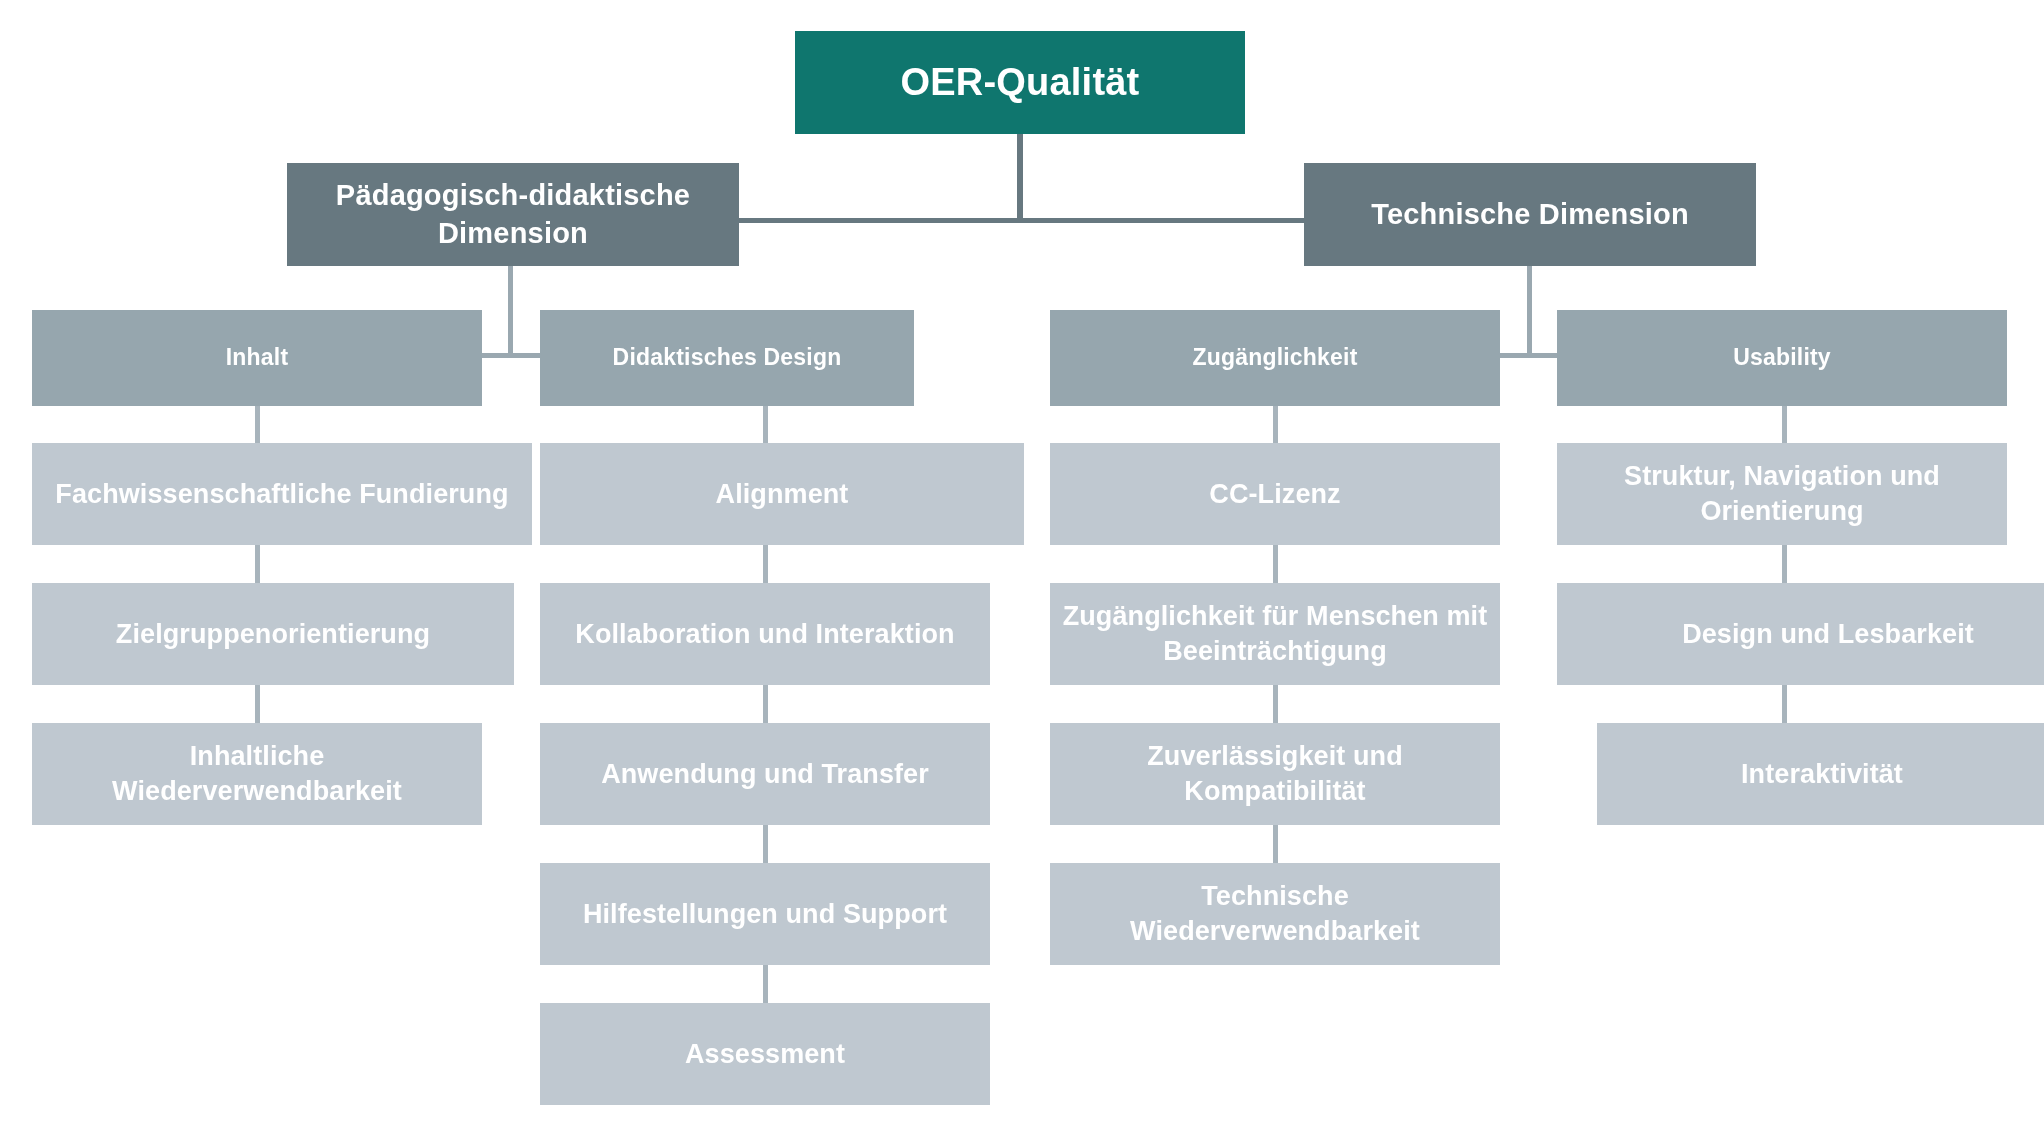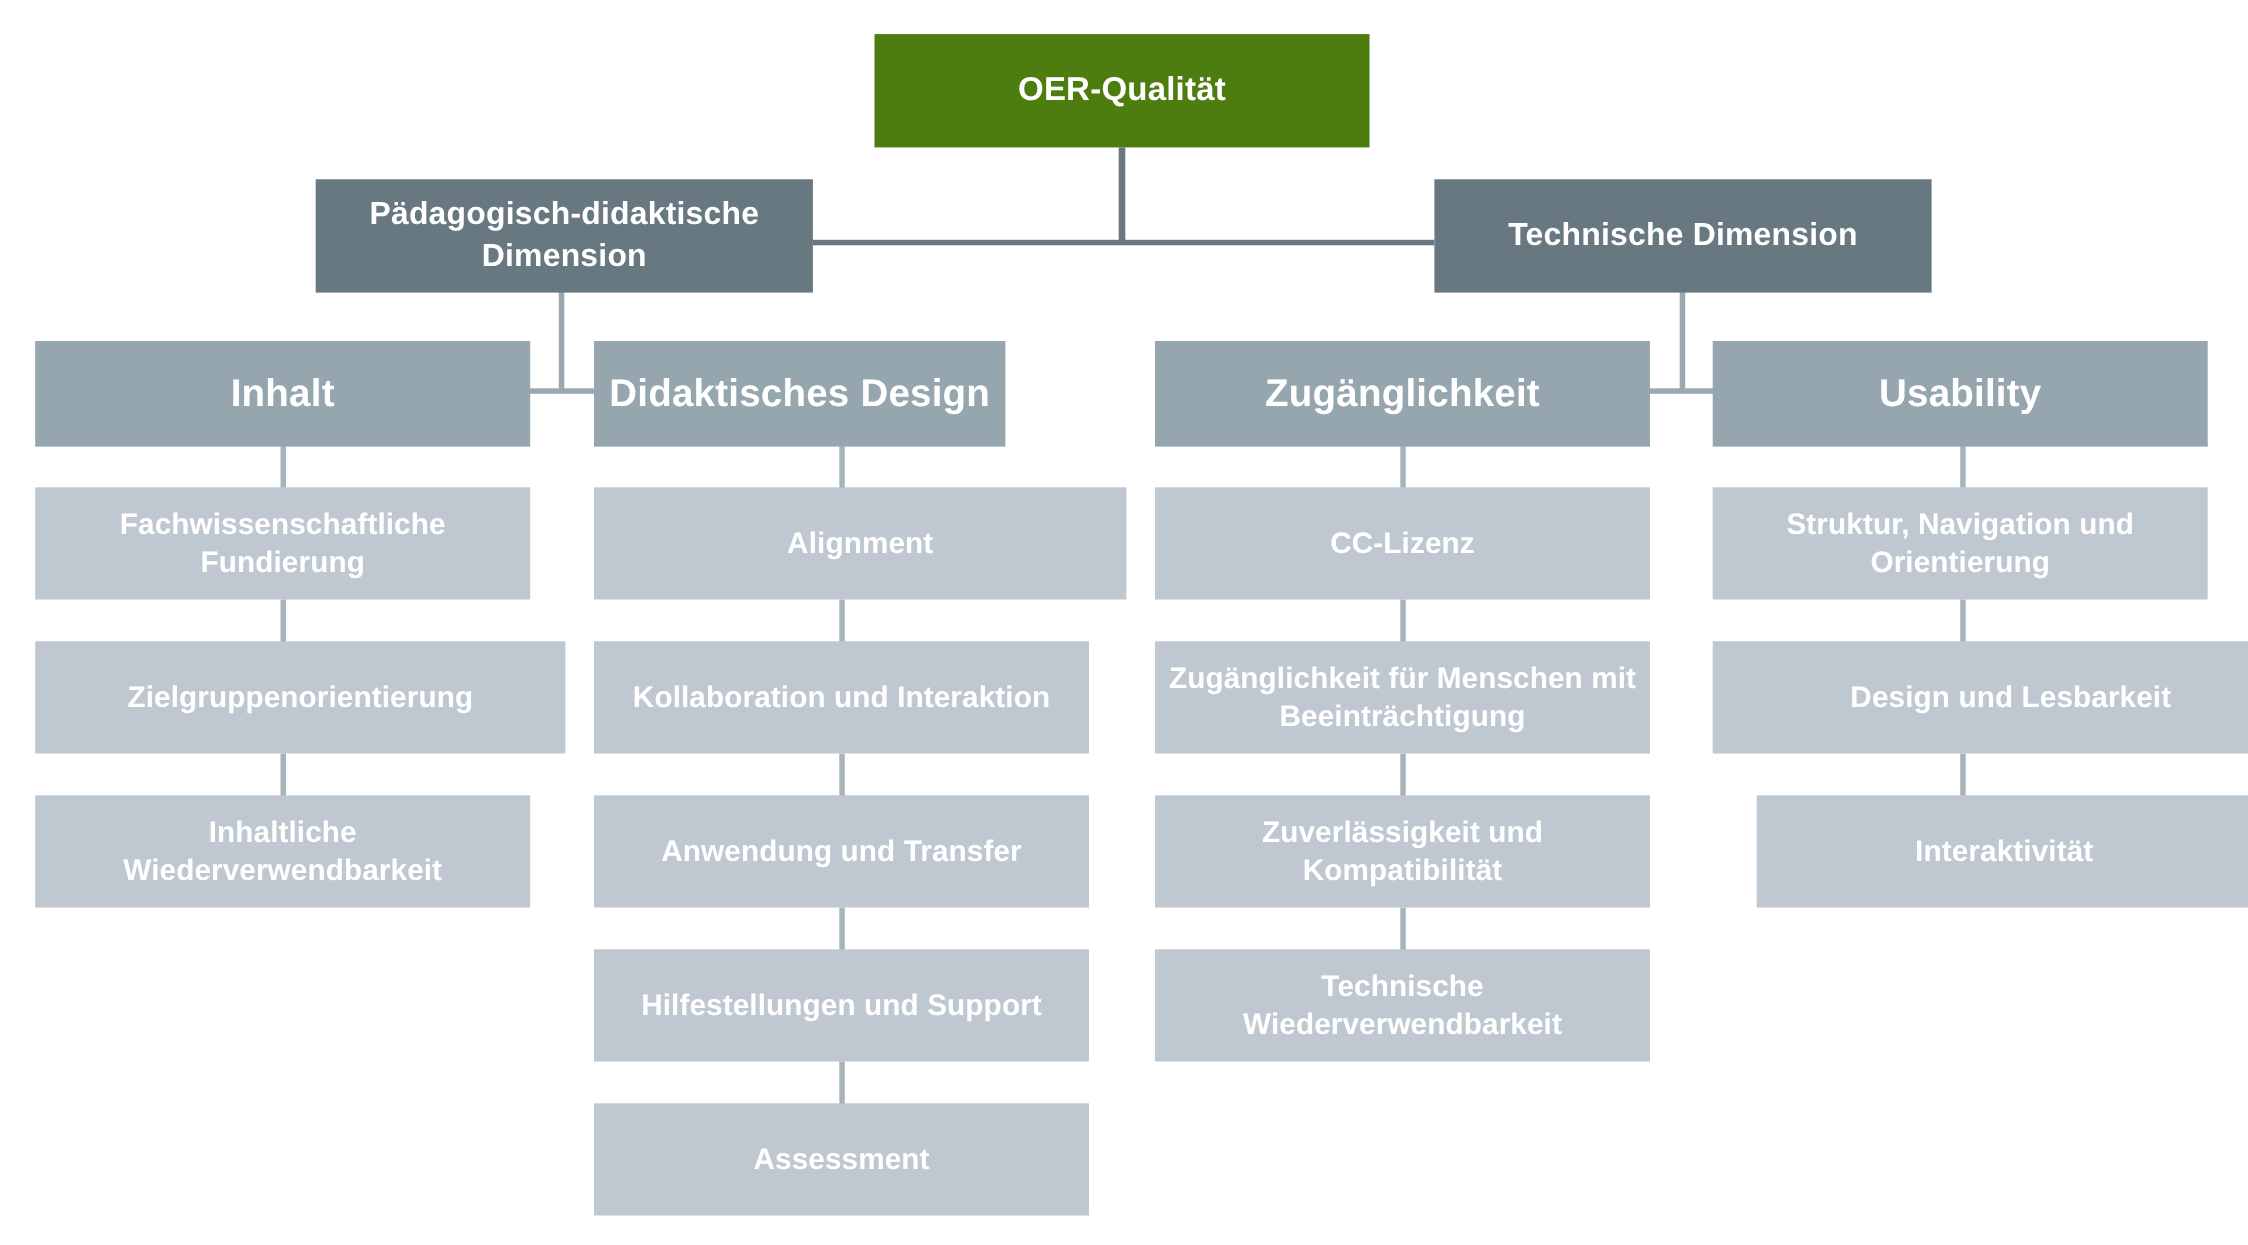--- a/index.html
+++ b/index.html
@@ -24,32 +24,32 @@
     justify-content: center;
     text-align: center;
     color: #ffffff;
     font-weight: bold;
     line-height: 1.28;
     box-sizing: border-box;
     padding: 4px 10px;
     z-index: 3;
   }
   .lvl-root {
-    background: #4d7c0f;
-    font-size: 30px;
+    background: #0f766e;
+    font-size: 38px;
     letter-spacing: 0.2px;
   }
   .lvl-dim {
     background: #677880;
     font-size: 29px;
     letter-spacing: 0.2px;
   }
   .lvl-cat {
     background: #96a6ae;
-    font-size: 35px;
+    font-size: 23px;
     letter-spacing: 0.2px;
   }
   .lvl-leaf {
     background: #bfc8d0;
     font-size: 27px;
     letter-spacing: 0.1px;
   }
   .conn {
     position: absolute;
     background: #a8b4bc;
@@ -99,21 +99,21 @@
   <div class="node lvl-root" style="left:795px; top:31px; width:450px; height:103px;">OER-Qualität</div>
 
   <div class="node lvl-dim" style="left:287px; top:163px; width:452px; height:103px;">Pädagogisch-didaktische Dimension</div>
   <div class="node lvl-dim" style="left:1304px; top:163px; width:452px; height:103px;">Technische Dimension</div>
 
   <div class="node lvl-cat" style="left:32px; top:310px; width:450px; height:96px;">Inhalt</div>
   <div class="node lvl-cat" style="left:540px; top:310px; width:374px; height:96px;">Didaktisches Design</div>
   <div class="node lvl-cat" style="left:1050px; top:310px; width:450px; height:96px;">Zugänglichkeit</div>
   <div class="node lvl-cat" style="left:1557px; top:310px; width:450px; height:96px;">Usability</div>
 
-  <div class="node lvl-leaf" style="left:32px; top:443px; width:450px; height:102px;">Fachwissenschaftliche Fundierung</div>
+  <div class="node lvl-leaf" style="left:32px; top:443px; width:500px; height:102px;">Fachwissenschaftliche Fundierung</div>
   <div class="node lvl-leaf" style="left:32px; top:583px; width:482px; height:102px;">Zielgruppenorientierung</div>
   <div class="node lvl-leaf" style="left:32px; top:723px; width:450px; height:102px;">Inhaltliche Wiederverwendbarkeit</div>
 
   <div class="node lvl-leaf" style="left:540px; top:443px; width:484px; height:102px;">Alignment</div>
   <div class="node lvl-leaf" style="left:540px; top:583px; width:450px; height:102px;">Kollaboration und Interaktion</div>
   <div class="node lvl-leaf" style="left:540px; top:723px; width:450px; height:102px;">Anwendung und Transfer</div>
   <div class="node lvl-leaf" style="left:540px; top:863px; width:450px; height:102px;">Hilfestellungen und Support</div>
   <div class="node lvl-leaf" style="left:540px; top:1003px; width:450px; height:102px;">Assessment</div>
 
   <div class="node lvl-leaf" style="left:1050px; top:443px; width:450px; height:102px;">CC-Lizenz</div>

